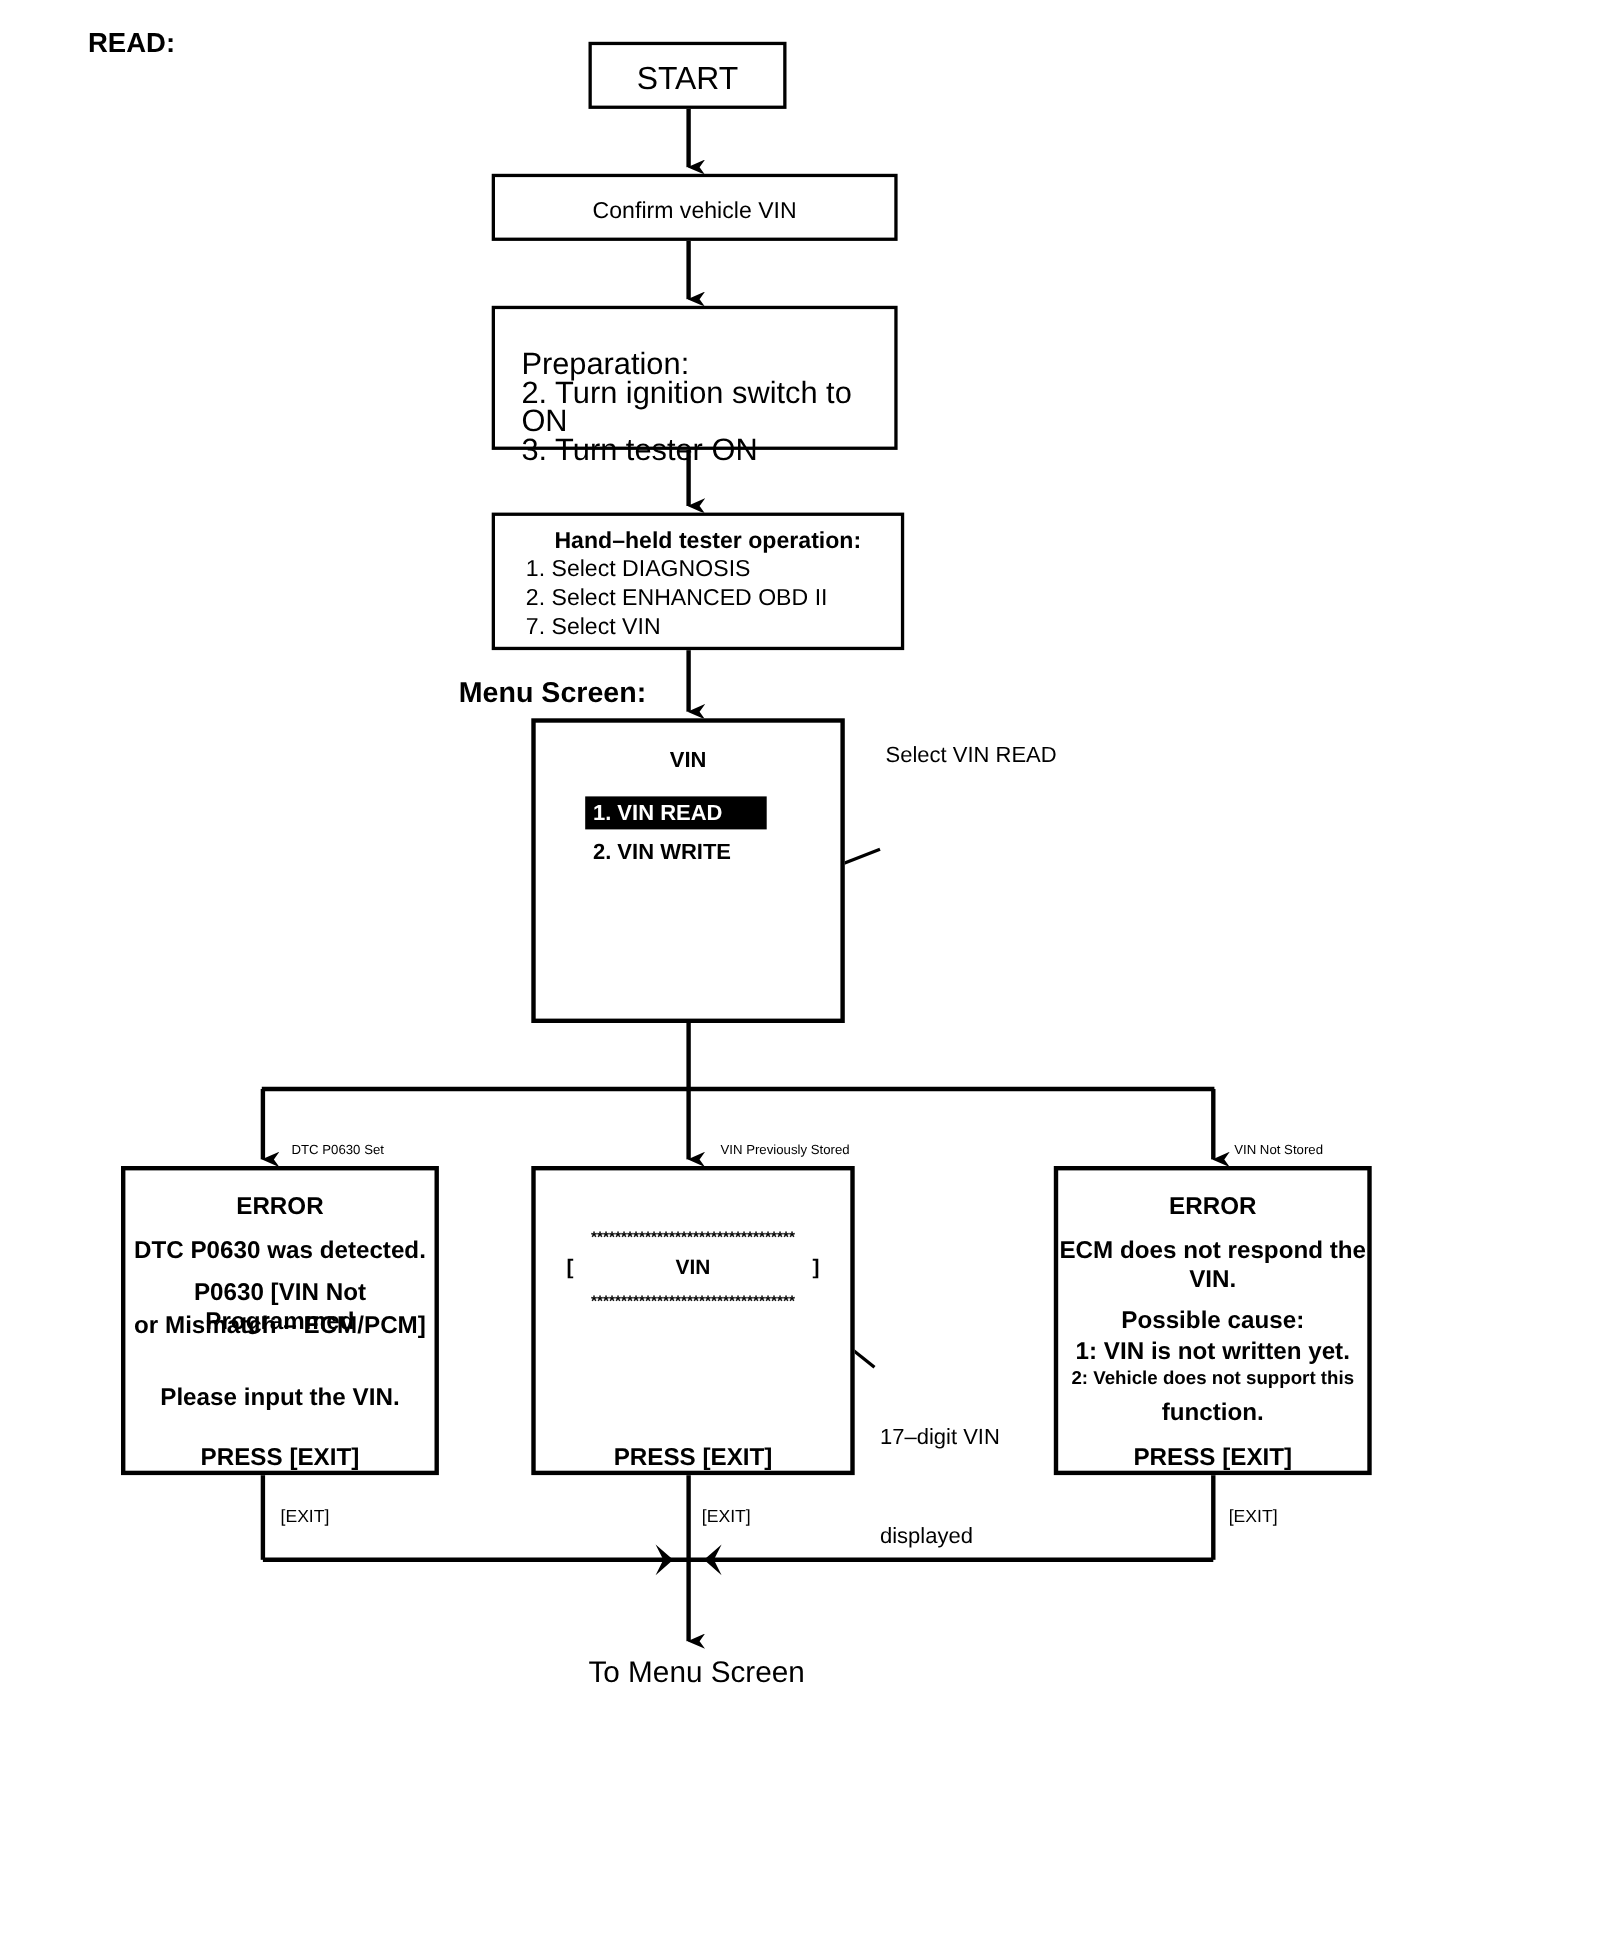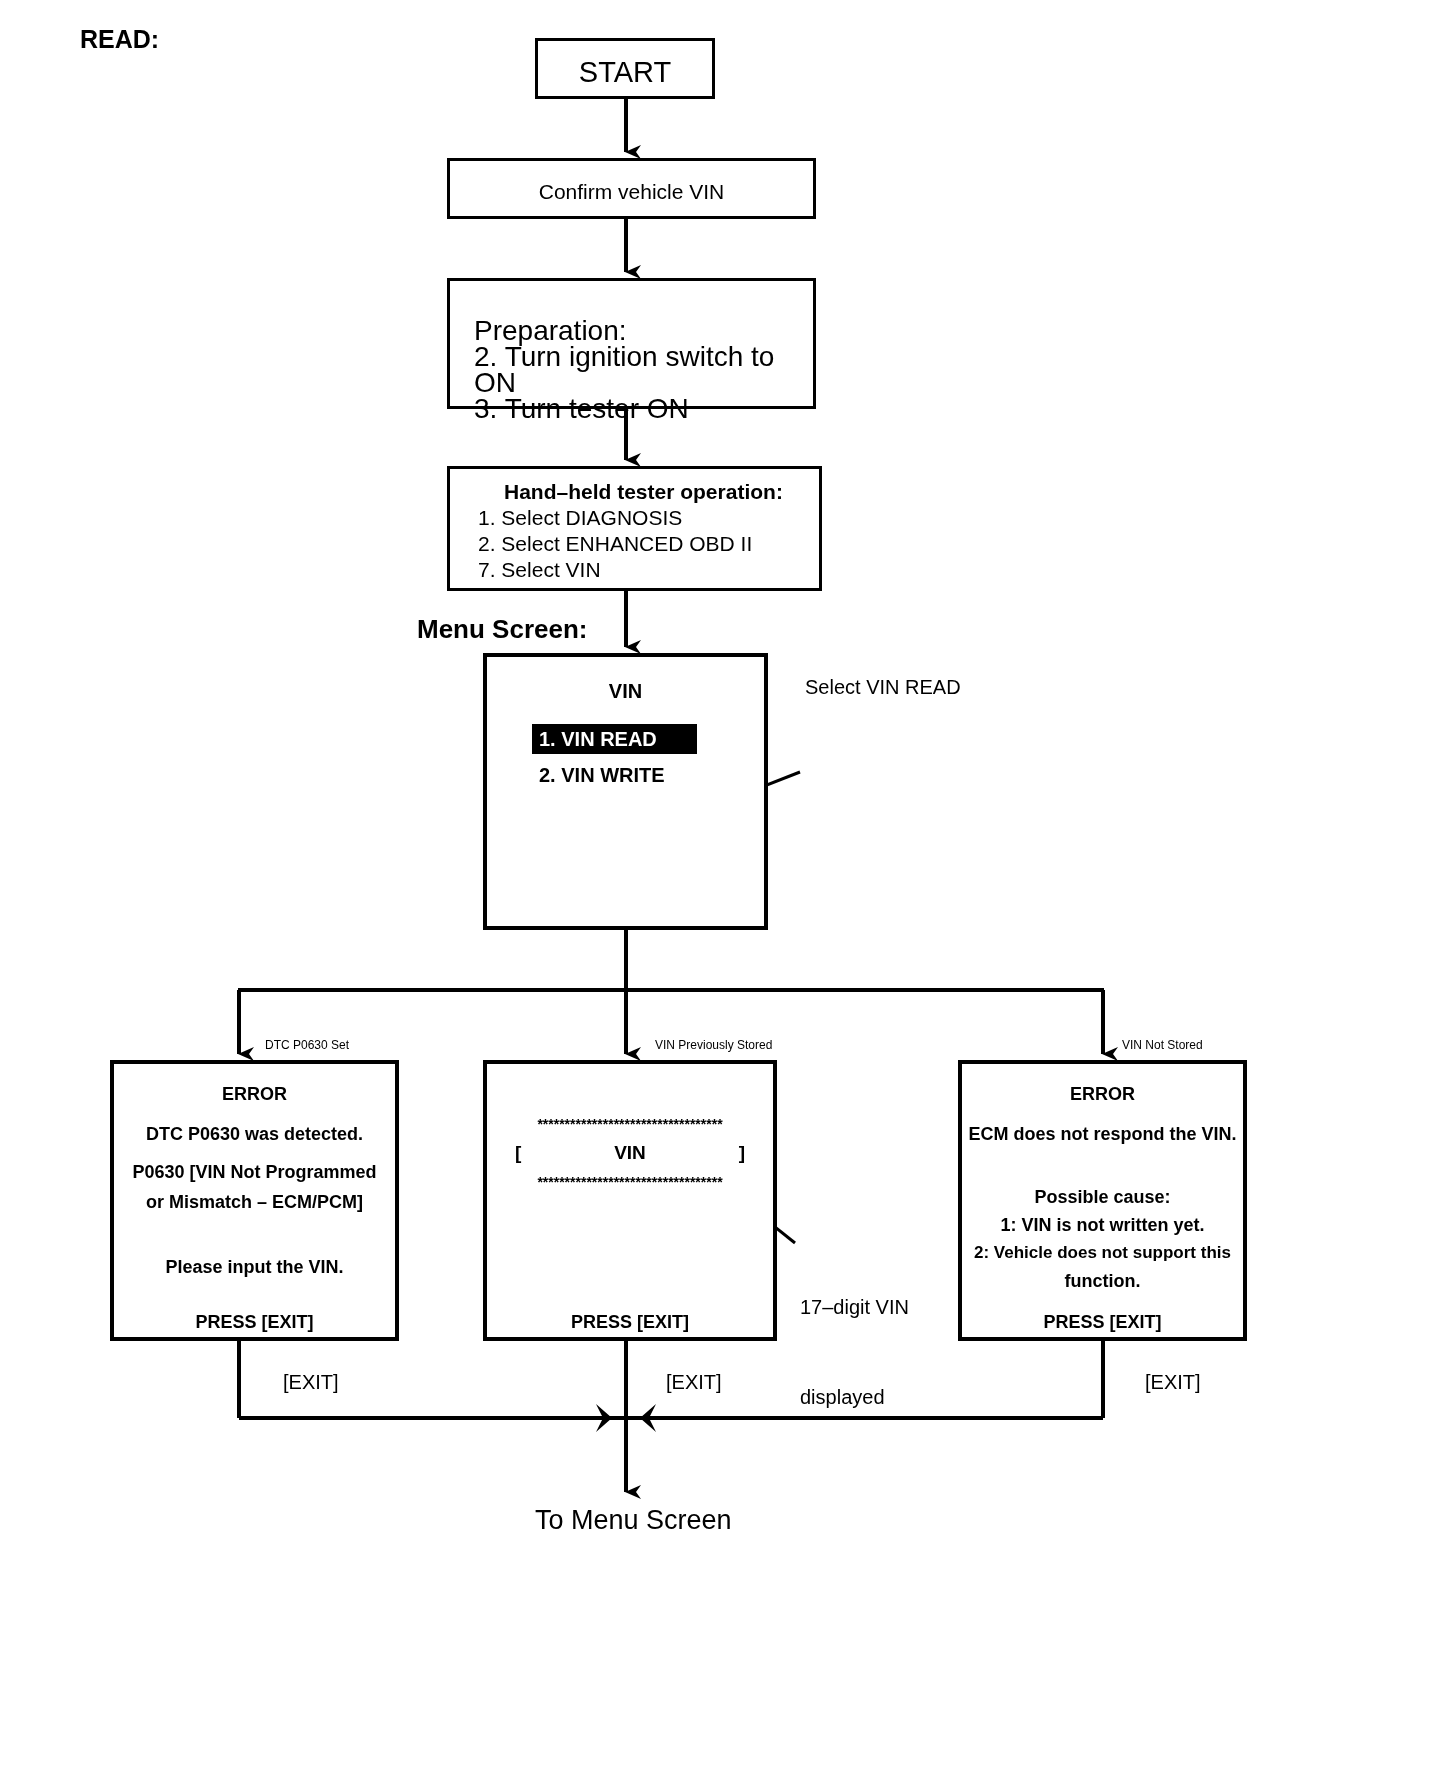--- a/index.html
+++ b/index.html
@@ -40,21 +40,21 @@
   #cap-left{left:265px;top:1038px;}
   #cap-mid{left:655px;top:1038px;}
   #cap-right{left:1122px;top:1038px;}
 
   
   .resbox{position:absolute;border:4px solid #000;background:#fff;box-sizing:border-box;}
   #err-left{left:110px;top:1060px;width:289px;height:281px;}
   #scr-mid{left:483px;top:1060px;width:294px;height:281px;}
   #err-right{left:958px;top:1060px;width:289px;height:281px;}
 
-  .resbox .line{position:absolute;left:0;right:0;text-align:center;font-weight:bold;font-size:18px;}
+  .resbox .line{position:absolute;left:0;right:0;text-align:center;font-weight:bold;font-size:22px;}
 
   
   #err-left .l1{top:20px;}
   #err-left .l2{top:60px;}
   #err-left .l3{top:98px;}
   #err-left .l4{top:128px;}
   #err-left .l5{top:193px;}
   #err-left .l6{top:248px;}
 
   
@@ -74,21 +74,21 @@
   #err-right .l3{top:123px;}
   #err-right .l4{top:151px;}
   #err-right .l5{top:179px;font-size:17px;}
   #err-right .l6{top:207px;}
   #err-right .l7{top:248px;}
 
   
   #callout-vin{left:800px;top:1232px;font-size:20px;line-height:30px;}
 
   
-  .exit-lbl{font-size:20px;margin-left:28px;}
+  .exit-lbl{font-size:16px;}
   #exit-l{left:255px;top:1371px;}
   #exit-m{left:638px;top:1371px;}
   #exit-r{left:1117px;top:1371px;}
 
   
   #to-menu{left:535px;top:1505px;font-size:27px;}
 
   
   #read-title{left:80px;top:25px;font-size:25px;font-weight:bold;}
 </style>

